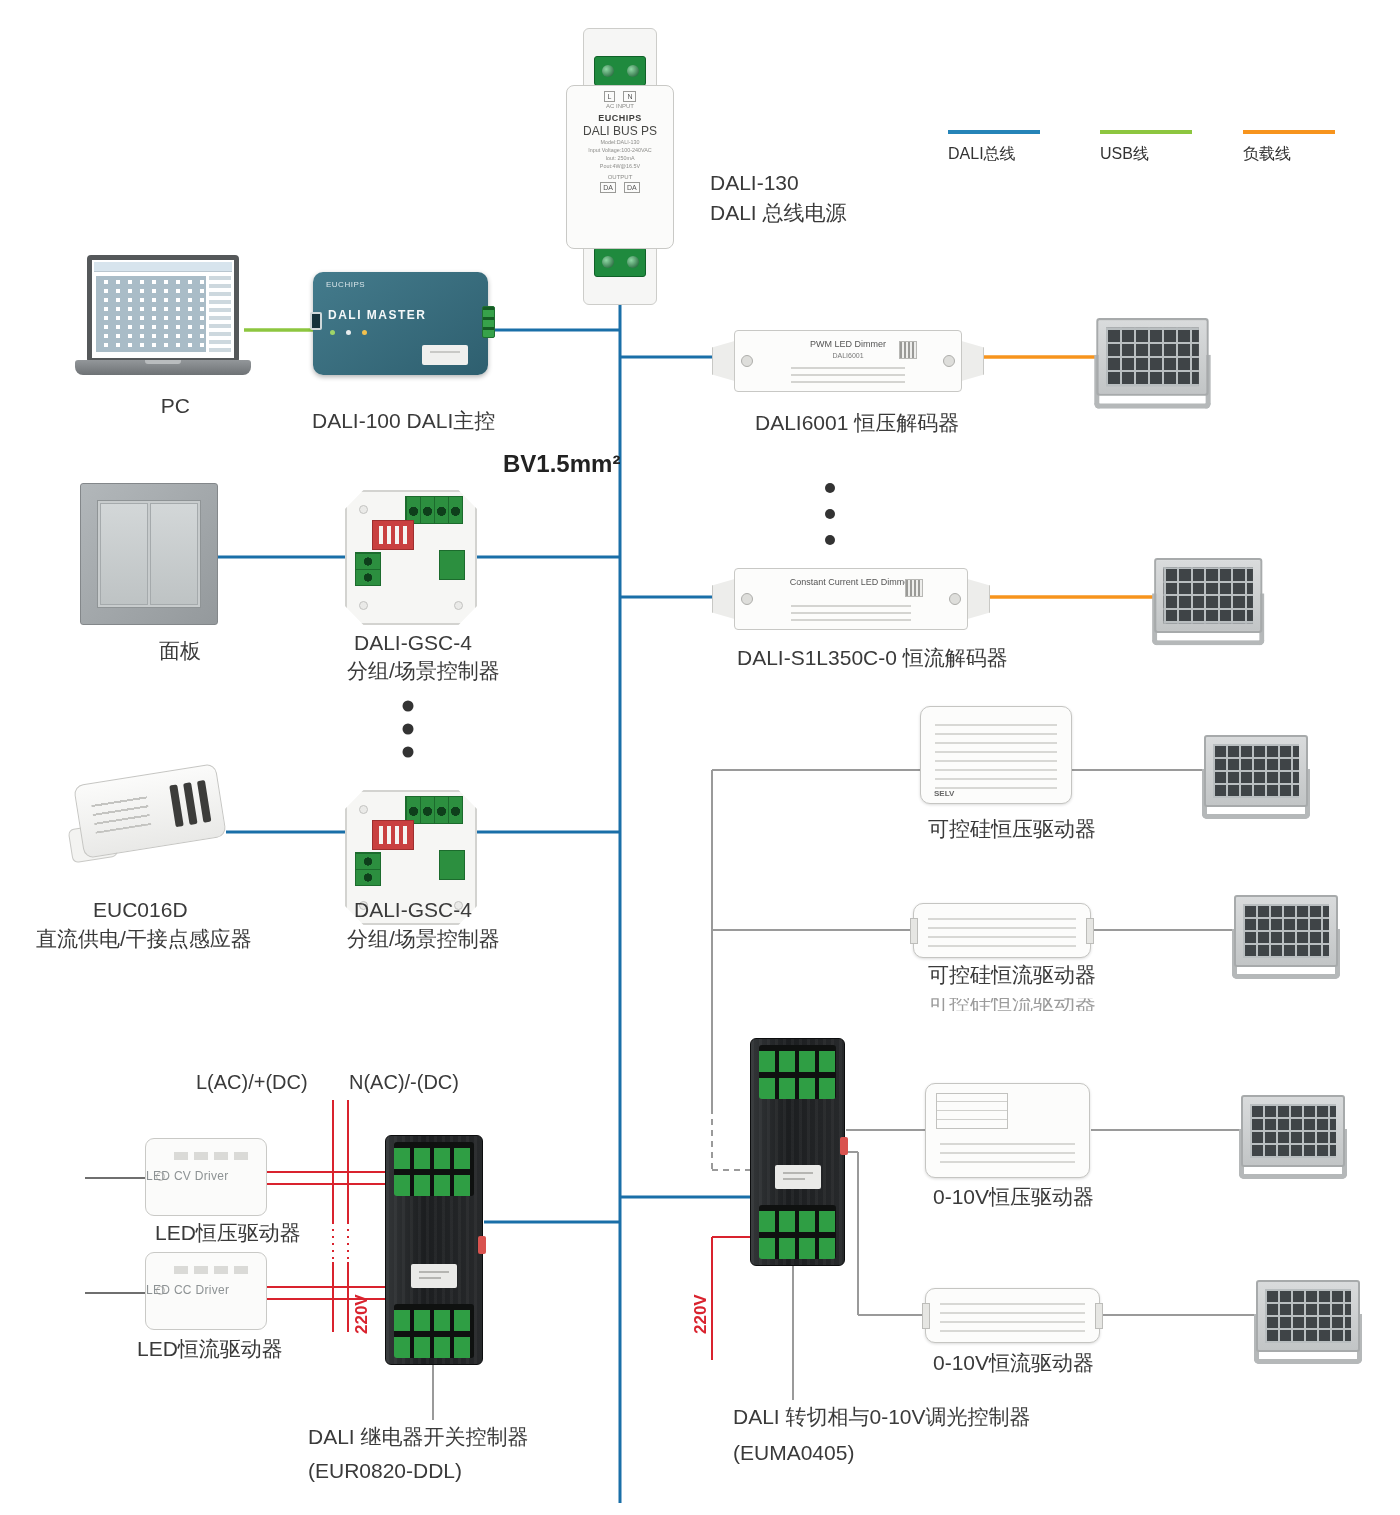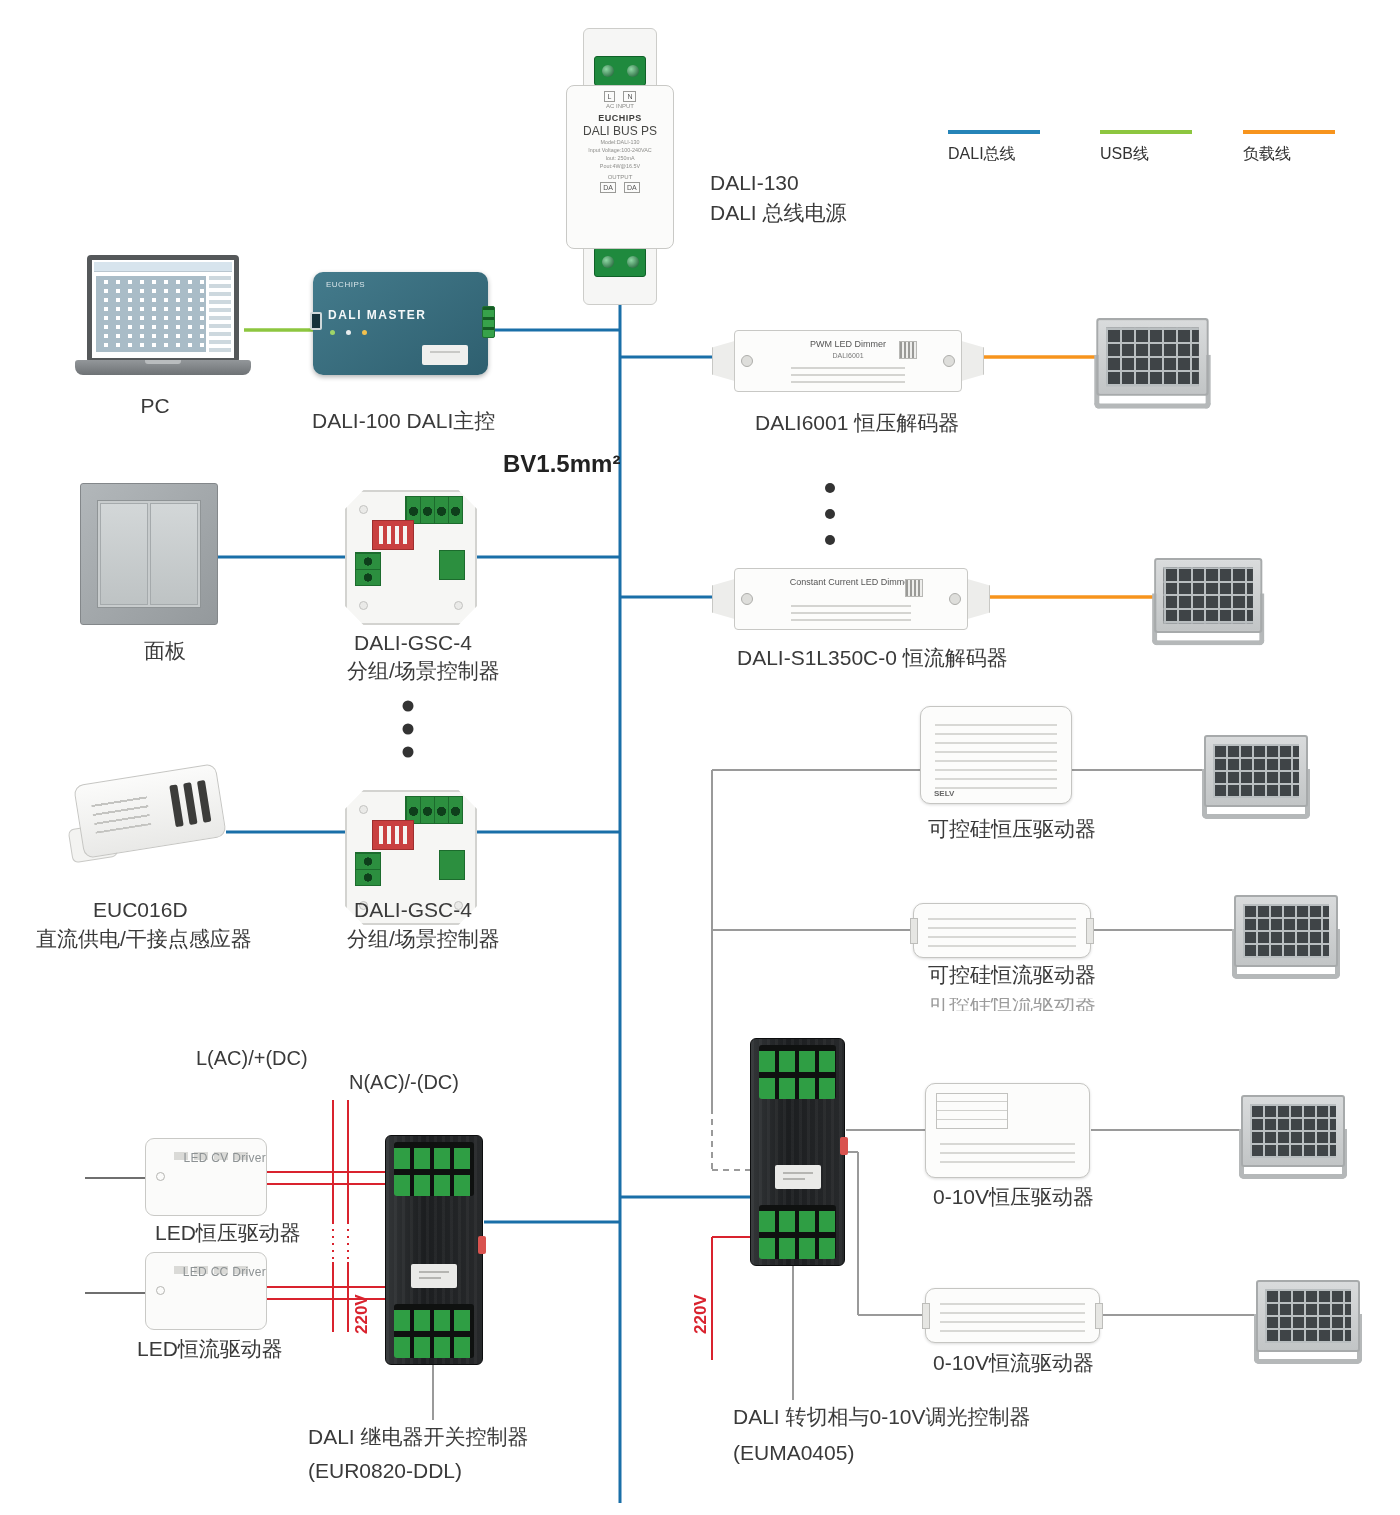--- a/index.html
+++ b/index.html
@@ -15,21 +15,21 @@
   .w-dark{stroke:#6f6f6f;stroke-width:2;fill:none}
   .w-red{stroke:#d9232e;stroke-width:2;fill:none}
   .dash{stroke-dasharray:6 5}
   .dot{stroke-dasharray:2 5}
   .dotm{fill:#333}
 
   
   .lbl{position:absolute;color:#3a3a3a;font-size:21px;white-space:nowrap;z-index:3;line-height:1.2}
   .lbl.small{font-size:20px}
   .lbl.big{font-size:24px;font-weight:bold;color:#222}
-  .lbl.center{text-align:center}
+  .lbl.center{text-align:right}
   .v220{position:absolute;color:#d9232e;font-size:17px;font-weight:bold;transform:rotate(-90deg);transform-origin:0 0;z-index:3;white-space:nowrap}
   .artifact{position:absolute;left:928px;top:998px;height:13px;overflow:hidden;opacity:.5;z-index:1}
   .artifact span{position:relative;top:-9px;font-size:21px;color:#3a3a3a;white-space:nowrap}
 
   
   .legend-item{position:absolute;top:130px;z-index:3}
   .legend-line{width:92px;height:4px;margin-bottom:10px}
   .legend-line.c0{background:#2584b8}
   .legend-line.c1{background:#8dc63f}
   .legend-line.c2{background:#f7941d}
@@ -117,21 +117,21 @@
   .drv-bars{position:absolute;left:14px;right:14px;top:14px;bottom:14px;background:repeating-linear-gradient(0deg,#d8d8d5 0 2px,transparent 2px 9px)}
   .drv-bars.flat{top:10px;bottom:10px}
   .drv-head{position:absolute;left:10px;top:9px;width:72px;height:36px;border:1px solid #c2c2bf;background:repeating-linear-gradient(0deg,transparent 0 8px,#d0d0cd 8px 9px)}
   .drv-selv{position:absolute;left:10px;bottom:5px;font-size:8px;font-weight:bold;color:#666;background:#fcfcfb;padding:0 3px}
   .drv-term{position:absolute;top:50%;transform:translateY(-50%);width:8px;height:26px;background:#e6e6e3;border:1px solid #bdbdba}
   .drv-term.tl{left:-4px}.drv-term.tr{right:-4px}
 
   
   .ledrv{position:absolute;width:122px;height:78px;background:#fbfbfa;border:1px solid #c9c9c6;border-radius:9px;z-index:2}
   .ledrv-dot{position:absolute;left:10px;top:33px;width:9px;height:9px;border:1px solid #b5b5b2;border-radius:50%}
-  .ledrv-name{position:absolute;left:0;right:0;top:12px;text-align:right;font-size:12px;color:#8d9294;letter-spacing:.3px}
+  .ledrv-name{position:absolute;left:0;right:0;top:30px;text-align:left;font-size:12px;color:#8d9294;letter-spacing:.3px}
   .ledrv-bars{position:absolute;left:28px;right:16px;top:13px;height:8px;background:repeating-linear-gradient(90deg,#dadad7 0 14px,transparent 14px 20px)}
 
   
   .dinblk{position:absolute;background:linear-gradient(90deg,#323537,#1c1e20 40%,#27292b);border:1px solid #0c0d0e;border-radius:6px;z-index:2;background-image:repeating-linear-gradient(90deg,rgba(255,255,255,.04) 0 3px,transparent 3px 8px),linear-gradient(90deg,#323537,#1c1e20 40%,#27292b)}
   .din-terms{position:absolute;left:8px;right:8px;height:54px;background-color:#0f1110;border-radius:3px;background-image:repeating-linear-gradient(90deg,transparent 0 16px,#0f1110 16px 20px),repeating-linear-gradient(0deg,#2f9e44 0 21px,#0f1110 21px 27px)}
   .din-terms.top{top:6px}.din-terms.bot{bottom:6px}
   .din-label{position:absolute;left:50%;transform:translateX(-50%);width:46px;height:24px;background:#eaeae8;border-radius:2px;background-image:linear-gradient(#b5b5b2 0 0),linear-gradient(#b5b5b2 0 0);background-size:30px 2px,22px 2px;background-position:8px 7px,8px 13px;background-repeat:no-repeat}
   .din-tab{position:absolute;right:-4px;width:8px;height:18px;background:#d9534f;border-radius:2px}
 
   
@@ -442,21 +442,21 @@
         <div class="fl-grid"></div>
       </div>
   </div>
   <div class="fl" style="left:1252px;top:1280px">
     <div class="fl-bracket"></div>
     <div class="fl-body">
         <div class="fl-grid"></div>
       </div>
   </div>
 
-  <div class="lbl small" style="left:196px;top:1046px">L(AC)/+(DC)</div>
+  <div class="lbl small" style="left:196px;top:1070px">L(AC)/+(DC)</div>
   <div class="lbl small" style="left:349px;top:1070px">N(AC)/-(DC)</div>
 
   <div class="ledrv" style="left:145px;top:1138px">
     <div class="ledrv-bars"></div>
     <div class="ledrv-dot"></div>
     <div class="ledrv-name">LED CV Driver</div>
   </div>
   <div class="lbl" style="left:155px;top:1220px">LED恒压驱动器</div>
 
   <div class="ledrv" style="left:145px;top:1252px">

